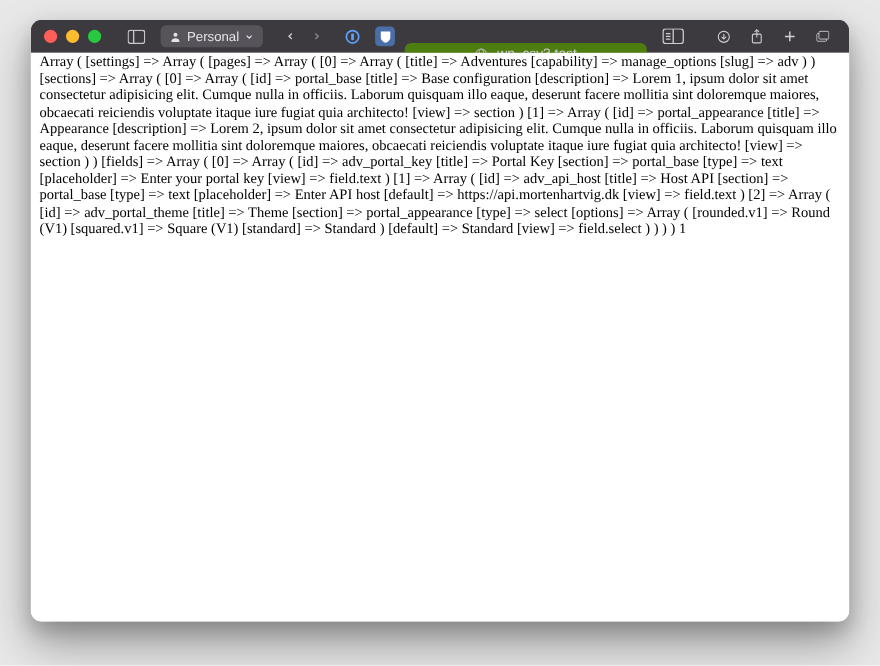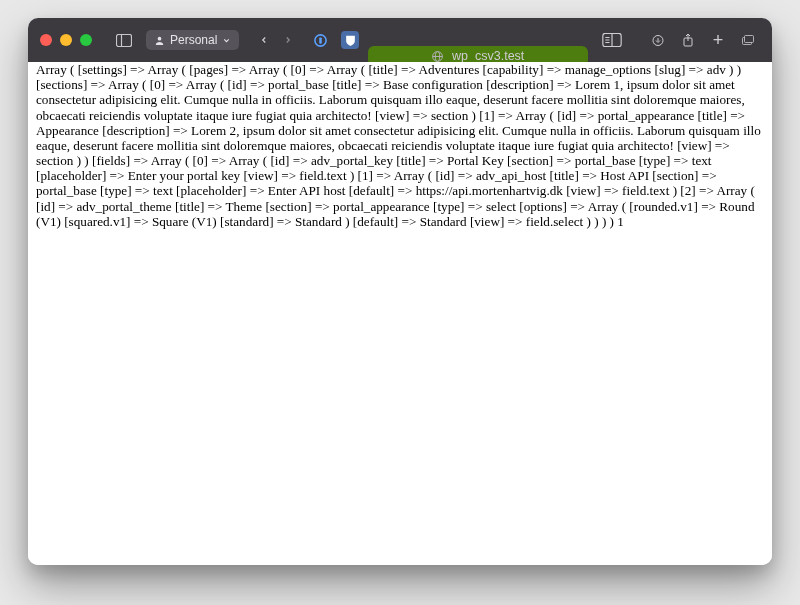--- a/index.html
+++ b/index.html
@@ -15,21 +15,21 @@
       width: 100%;
       height: 100%;
       background: #fff;
       border-radius: 10px;
       overflow: hidden;
       box-shadow: 0 20px 40px rgba(0,0,0,0.35), 0 8px 16px rgba(0,0,0,0.15);
       display: flex;
       flex-direction: column;
     }
     .titlebar {
-      height: 44px;
+      height: 30px;
       background: #3c3a3e;
       display: flex;
       align-items: center;
       padding: 0 12px;
       gap: 8px;
       flex-shrink: 0;
     }
     .traffic-lights { display: flex; gap: 8px; margin-right: 10px; }
     .tl { width: 12px; height: 12px; border-radius: 50%; }
     .tl-close { background: #ff5f57; }

